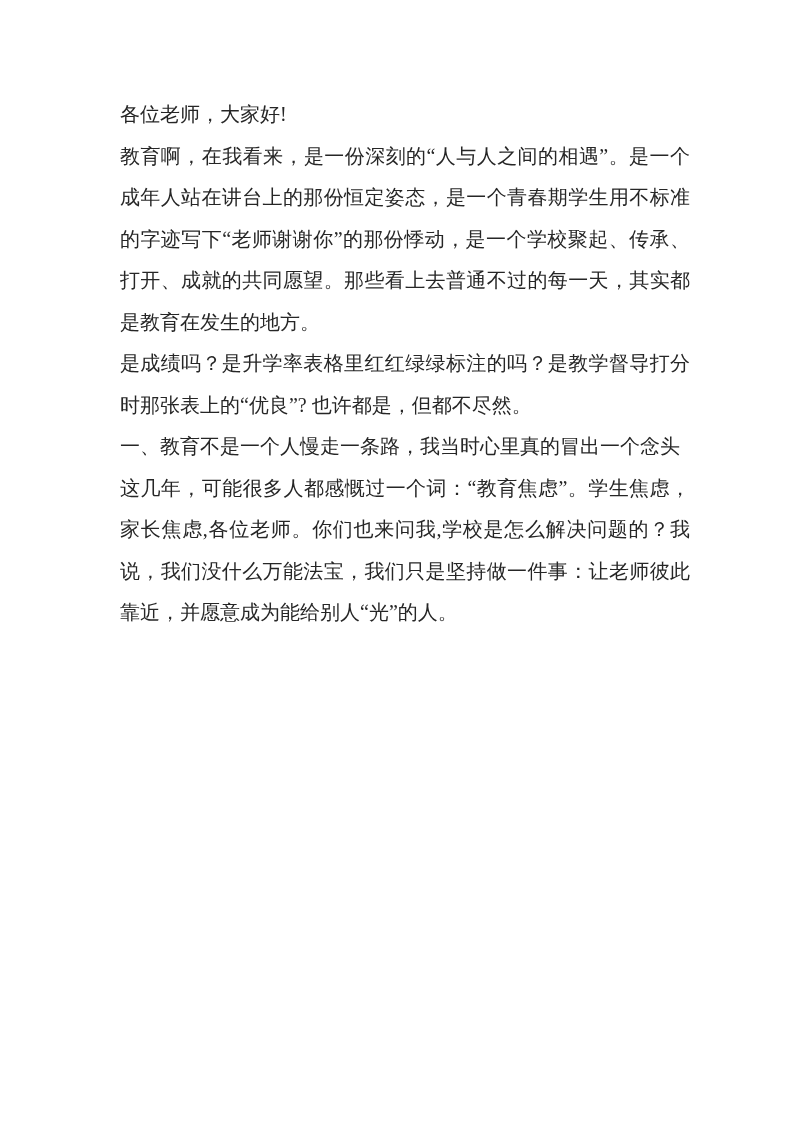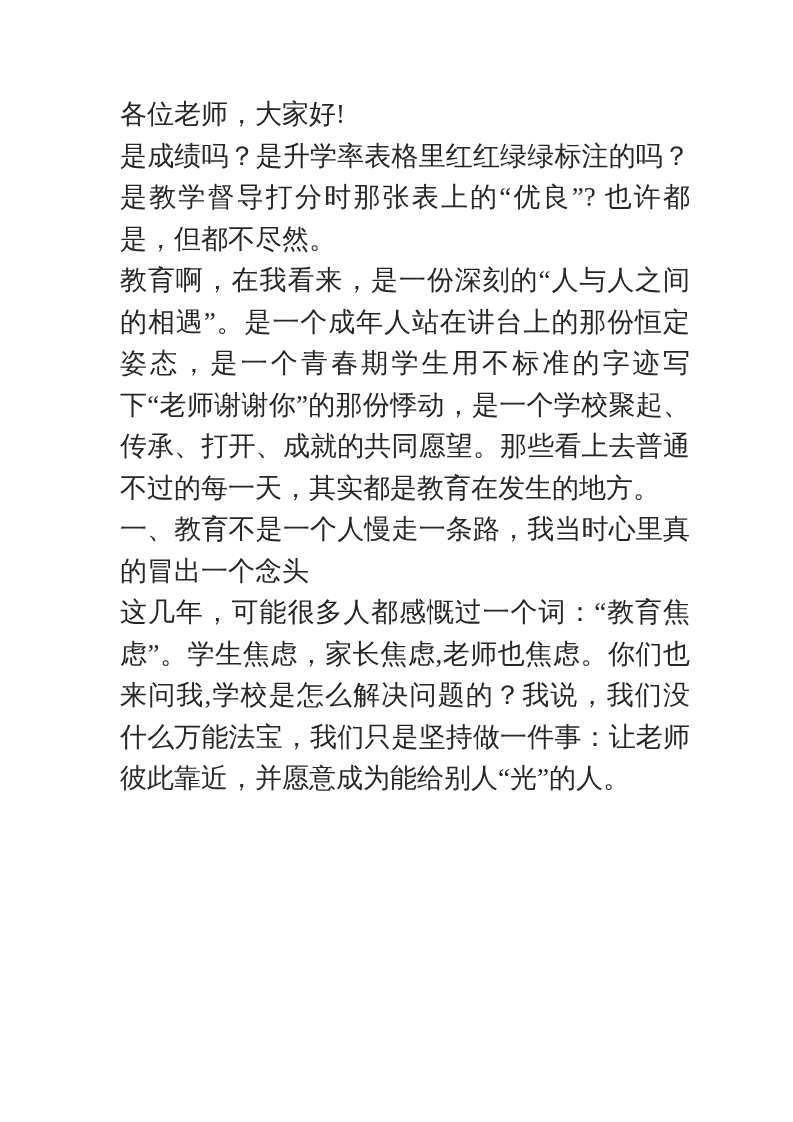--- a/index.html
+++ b/index.html
@@ -16,35 +16,35 @@
     box-sizing: border-box;
     width: 793px;
     height: 1122px;
     background: #ffffff;
     padding: 94px 103px 0 120px;
   }
   .doc-body p {
     margin: 0;
     padding: 0;
     font-family: "Liberation Serif", "DejaVu Serif", serif;
-    font-size: 27px;
+    font-size: 20px;
     line-height: 41.5px;
     color: #262626;
     text-align: justify;
     text-justify: inter-ideograph;
     word-break: break-all;
   }
   .doc-body p.section-heading {
     font-weight: normal; 
   }
 </style>
 </head>
 <body>
 
 <div class="doc-page">
   <div class="doc-body">
     <p>各位老师，大家好!</p>
+    <p>教育啊，在我看来，是一份深刻的“人与人之间的相遇”。是一个成年人站在讲台上的那份恒定姿态，是一个青春期学生用不标准的字迹写下“老师谢谢你”的那份悸动，是一个学校聚起、传承、打开、成就的共同愿望。那些看上去普通不过的每一天，其实都是教育在发生的地方。</p>
     <p>是成绩吗？是升学率表格里红红绿绿标注的吗？是教学督导打分时那张表上的“优良”? 也许都是，但都不尽然。</p>
-    <p>教育啊，在我看来，是一份深刻的“人与人之间的相遇”。是一个成年人站在讲台上的那份恒定姿态，是一个青春期学生用不标准的字迹写下“老师谢谢你”的那份悸动，是一个学校聚起、传承、打开、成就的共同愿望。那些看上去普通不过的每一天，其实都是教育在发生的地方。</p>
     <p class="section-heading">一、教育不是一个人慢走一条路，我当时心里真的冒出一个念头</p>
-    <p>这几年，可能很多人都感慨过一个词：“教育焦虑”。学生焦虑，家长焦虑,老师也焦虑。你们也来问我,学校是怎么解决问题的？我说，我们没什么万能法宝，我们只是坚持做一件事：让老师彼此靠近，并愿意成为能给别人“光”的人。</p>
+    <p>这几年，可能很多人都感慨过一个词：“教育焦虑”。学生焦虑，家长焦虑,各位老师。你们也来问我,学校是怎么解决问题的？我说，我们没什么万能法宝，我们只是坚持做一件事：让老师彼此靠近，并愿意成为能给别人“光”的人。</p>
   </div>
 </div>
 
 </body></html>

